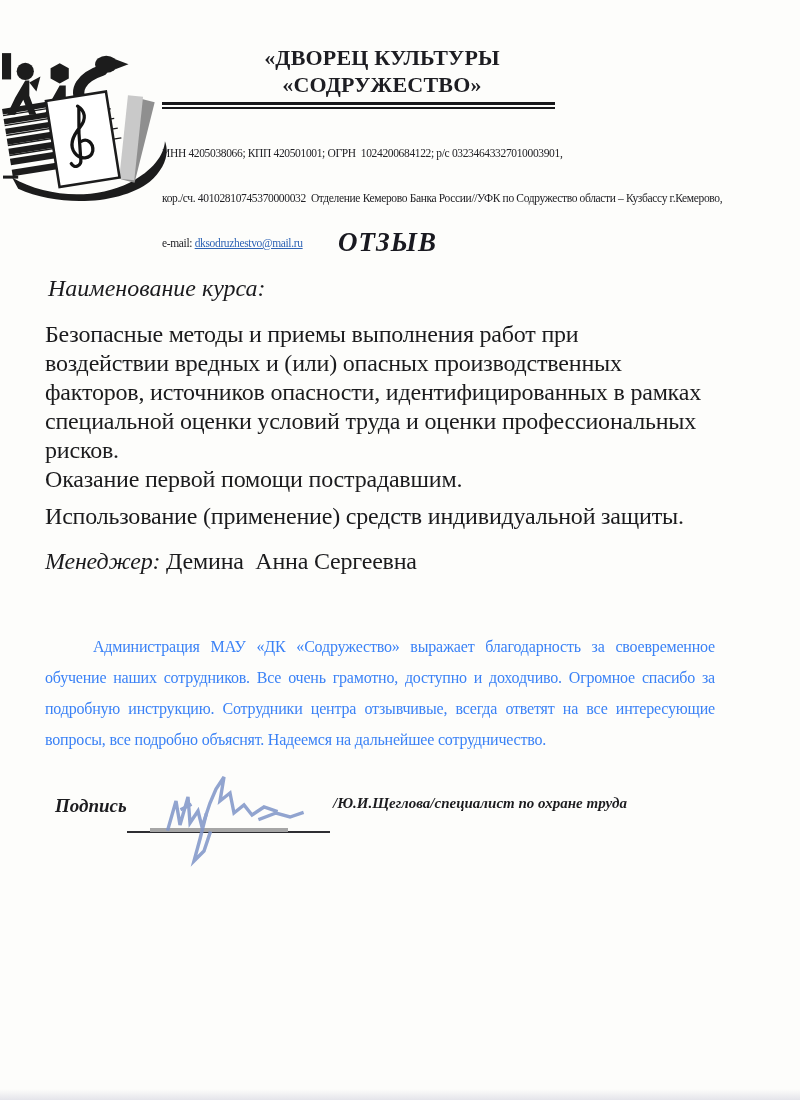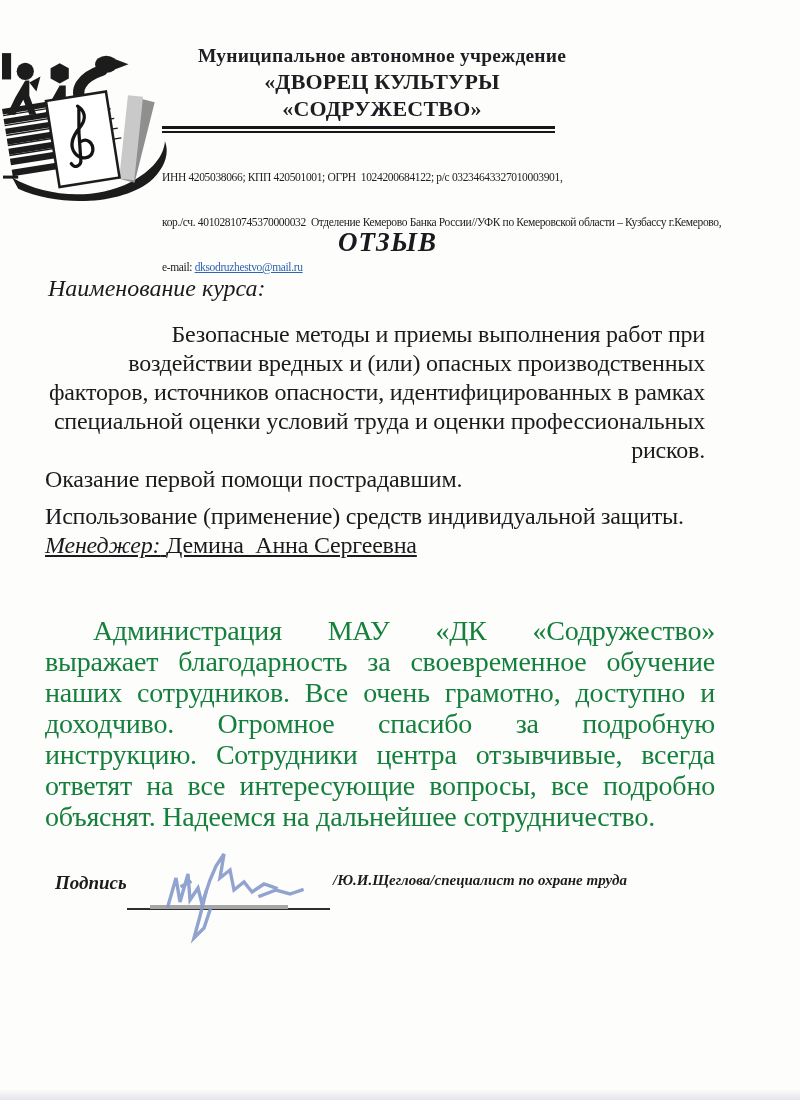--- a/index.html
+++ b/index.html
@@ -44,32 +44,32 @@
     text-align:center;letter-spacing:1px;color:#191920;
   }
   .course-label{
     margin:16px 0 0 3px;
     font-style:italic;font-size:24px;line-height:28px;
   }
   .para{
     margin:0;font-size:24px;line-height:29px;
     letter-spacing:-0.2px;color:#1b1b1d;
   }
-  .p-course{margin-top:18px;max-width:660px;text-align:right;}
+  .p-course{margin-top:18px;max-width:660px;}
   .p-item2{max-width:660px;}
   .p-item3{margin-top:8px;max-width:660px;}
-  .p-role{text-decoration:underline;}
+  .p-role{margin-top:16px;}
   .role-label{font-style:italic;}
   .pre-space{white-space:pre-wrap;}
   .review{
     margin:55px 0 7px 0;
-    font-size:28px;line-height:31px;letter-spacing:-0.2px;
+    font-size:16px;line-height:31px;letter-spacing:-0.2px;
     max-width:670px;
     text-align:justify;text-align-last:left;
-    text-indent:48px;color:#15803d;
+    text-indent:48px;color:#3b82f6;
   }
   
   .sig-row{position:relative;height:90px;margin-top:32px;}
   .sig-label{
     position:absolute;left:10px;top:8px;
     font-size:19px;font-weight:bold;font-style:italic;color:#1c1c1f;font-family:Liberation Serif, serif;
   }
   .sig-rule{
     position:absolute;left:82px;top:44px;width:203px;height:0;
     border-top:2px solid #2e2e32;
@@ -141,29 +141,28 @@
           </g>
 
         <g transform="rotate(-9 115 125)">
           <rect x="56" y="40" width="60" height="86" fill="#ffffff" stroke="#1c1c1c" stroke-width="2.5"></rect>
           <path d="M86,50 C93,56 93,64 85,71 C76,79 72,87 76,95 C80,103 91,104 94,96 C96,88 90,82 84,85 M87,52 C84,68 82,84 81,102 C81,109 73,111 71,105" fill="none" stroke="#141414" stroke-width="3.2" stroke-linecap="round"></path>
         </g>
       </svg>
     </div>
 
     <div class="head-text">
-      <div class="org-type">Муниципальное автономное учреждение</div>
       <div class="org-name">«ДВОРЕЦ КУЛЬТУРЫ «СОДРУЖЕСТВО»</div>
       <div class="double-rule">
         <div class="ra"></div>
           <div class="rb"></div>
       </div>
       <div class="contacts">
         <div class="cline">ИНН 4205038066; КПП 420501001; ОГРН  1024200684122; р/с 03234643327010003901,</div>
-        <div class="cline">кор./сч. 40102810745370000032  Отделение Кемерово Банка России//УФК по Кемеровской области – Кузбассу г.Кемерово,</div>
+        <div class="cline">кор./сч. 40102810745370000032  Отделение Кемерово Банка России//УФК по Содружество области – Кузбассу г.Кемерово,</div>
         <div class="cline"><span>e-mail: </span><span class="email-link">dksodruzhestvo@mail.ru</span></div>
       </div>
     </div>
   </header>
 
   <main class="doc-body">
     <h1 class="doc-title">ОТЗЫВ</h1>
 
     <p class="course-label">Наименование курса:</p>
 

